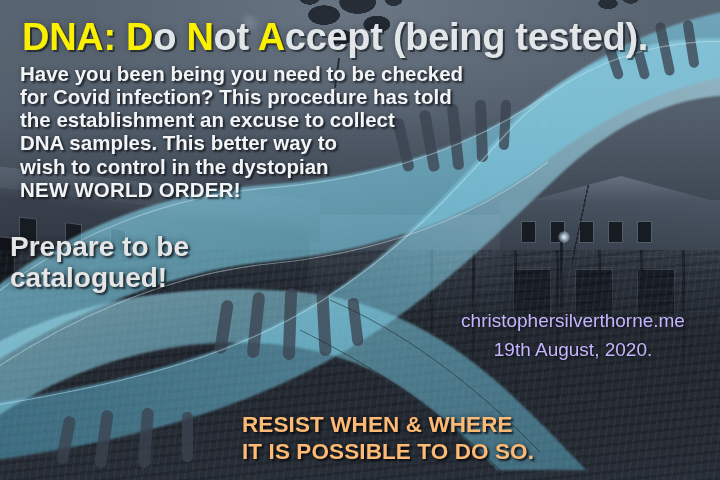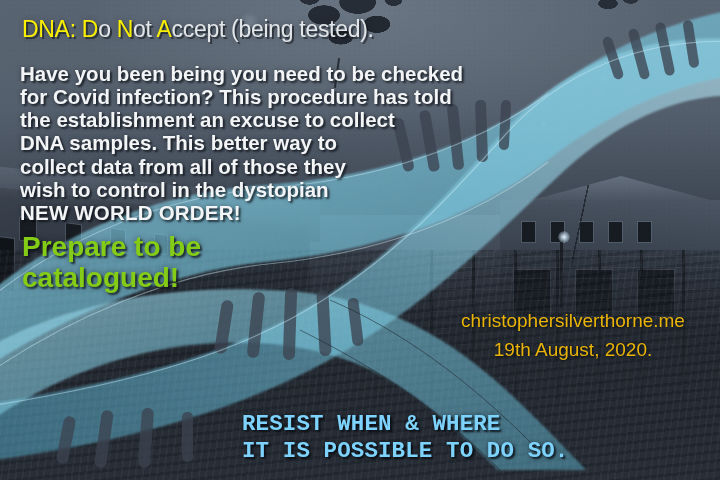--- a/index.html
+++ b/index.html
@@ -151,70 +151,69 @@
 
   
   .dna { position: absolute; inset: 0; }
   .dna svg { position:absolute; inset:0; width:720px; height:480px; }
 
   
   .txt { position: absolute; margin:0; }
 
   #headline {
     left: 22px; top: 18px;
-    font-size: 23px;
-    font-weight: 400;
+    font-size: 38px;
+    font-weight: 700;
     letter-spacing: -0.3px;
     line-height: 1;
     white-space: nowrap;
     text-shadow: 2px 2px 0 rgba(10,14,20,.55), 0 0 6px rgba(10,14,20,.35);
   }
   .y { color: #FAF000; }
   .w { color: #E2E6E9; }
 
   #body-copy {
     left: 20px; top: 62px;
     width: 560px;
     font-size: 20.5px;
     font-weight: 700;
     line-height: 1.13;
     color: #F2F4F6;
     text-shadow: 2px 2px 2px rgba(8,12,18,.65), 0 0 5px rgba(8,12,18,.4);
   }
   #body-copy .nwo { letter-spacing: .2px; }
 
   #prepare {
-    left: 22px; top: 231px;
+    left: 10px; top: 231px;
     font-size: 28px;
     font-weight: 700;
     line-height: 1.12;
-    color: #84cc16;
+    color: #e5e5e5;
     text-shadow: 2px 2px 2px rgba(8,12,18,.7), 0 0 6px rgba(8,12,18,.45);
   }
 
   #site-block {
     left: 444px; top: 306px;
     width: 258px;
     text-align: center;
-    color: #eab308;
+    color: #c4b5fd;
     font-size: 19px;
     line-height: 1.55;
     text-shadow: 1px 1px 3px rgba(5,10,16,.85);
   }
   #site-block .date { display:block; }
 
   #resist {
     left: 242px; top: 411px;
     font-size: 22.5px;
     font-weight: 700;
     line-height: 1.2;
-    color: #7dd3fc;
+    color: #fdba74;
     letter-spacing: .1px;
     text-shadow: 2px 2px 2px rgba(6,10,16,.8), 0 0 5px rgba(6,10,16,.5);
-    font-family: Liberation Mono, monospace;
   }
 </style>
 </head>
 <body>
 
 <div id="poster">
 
   <div class="bg-layer bg-sky"></div>
 
   <div class="bg-layer">
@@ -342,21 +341,20 @@
 
   <h1 class="txt" id="headline">
     <span class="y">DNA:</span><span class="w"> </span><span class="y">D</span><span class="w">o</span><span class="w"> </span><span class="y">N</span><span class="w">ot</span><span class="w"> </span><span class="y">A</span><span class="w">ccept (being tested).</span>
   </h1>
 
   <div class="txt" id="body-copy">
     <div>Have you been being you need to be checked</div>
     <div>for Covid infection? This procedure has told</div>
     <div>the establishment an excuse to collect</div>
     <div>DNA samples. This better way to</div>
-    <div>collect data from all of those they</div>
     <div>wish to control in the dystopian</div>
     <div class="nwo">NEW WORLD ORDER!</div>
   </div>
 
   <div class="txt" id="prepare">
     <div>Prepare to be</div>
     <div>catalogued!</div>
   </div>
 
   <div class="txt" id="site-block">

